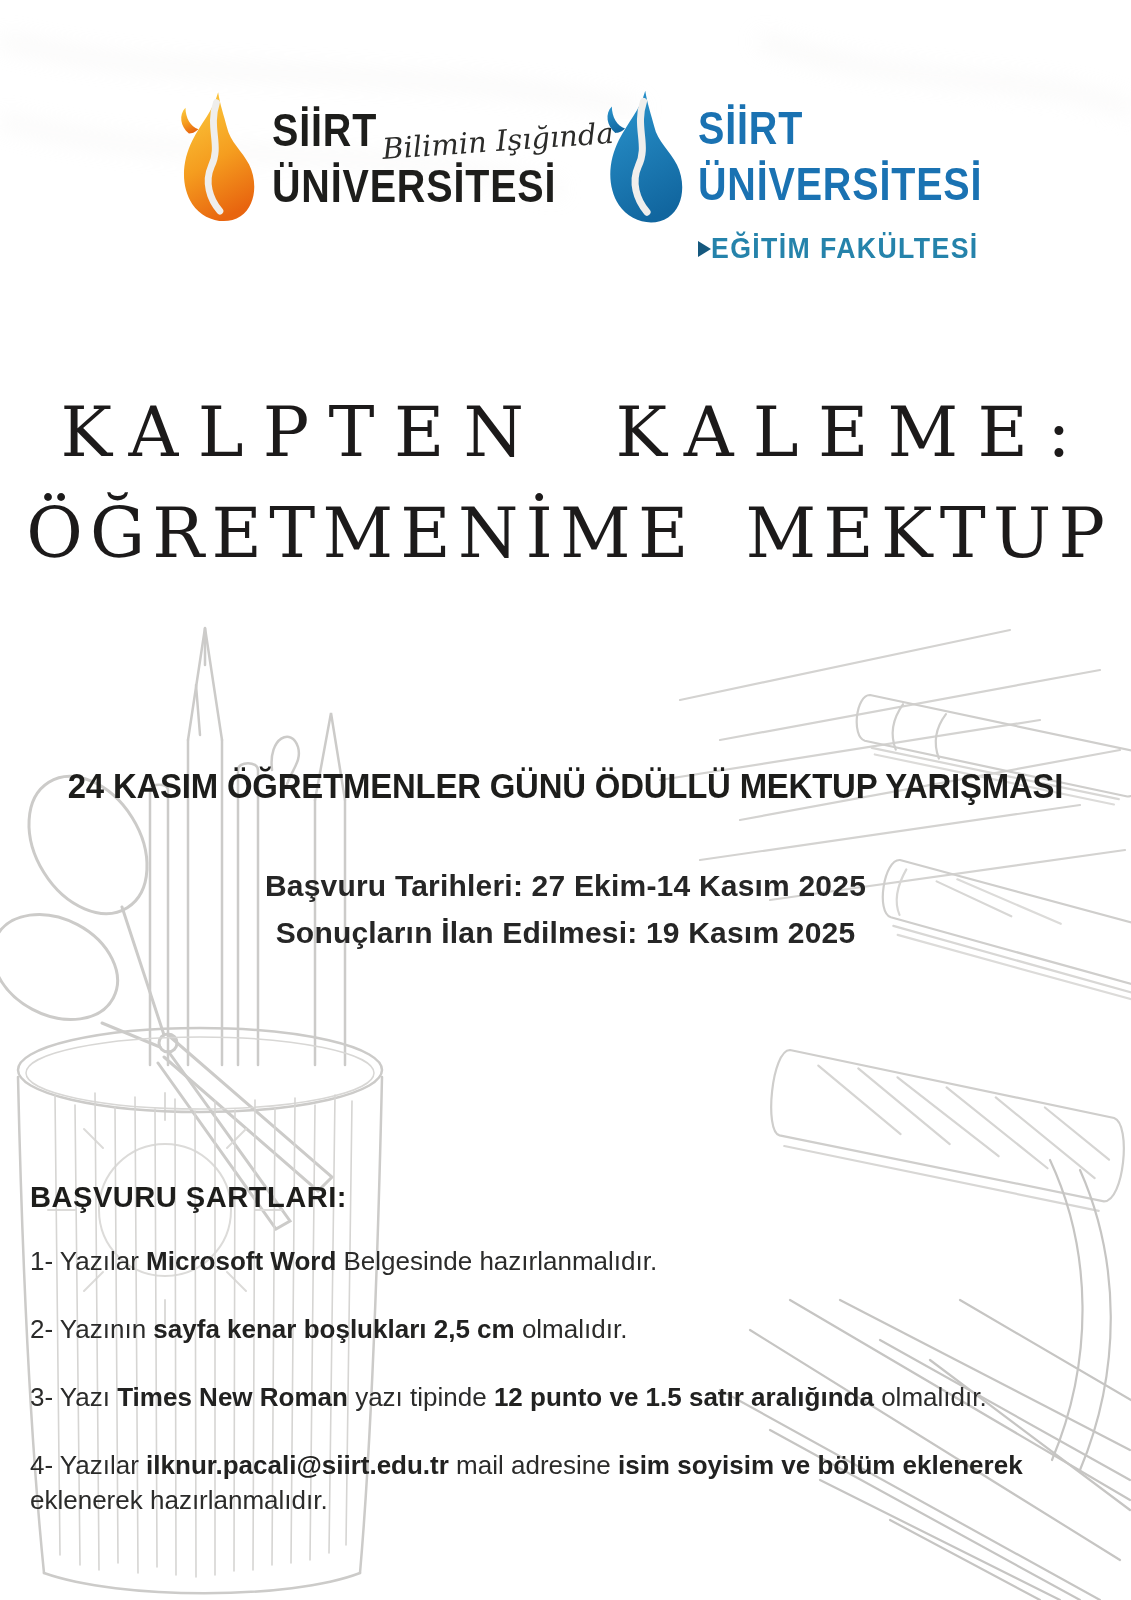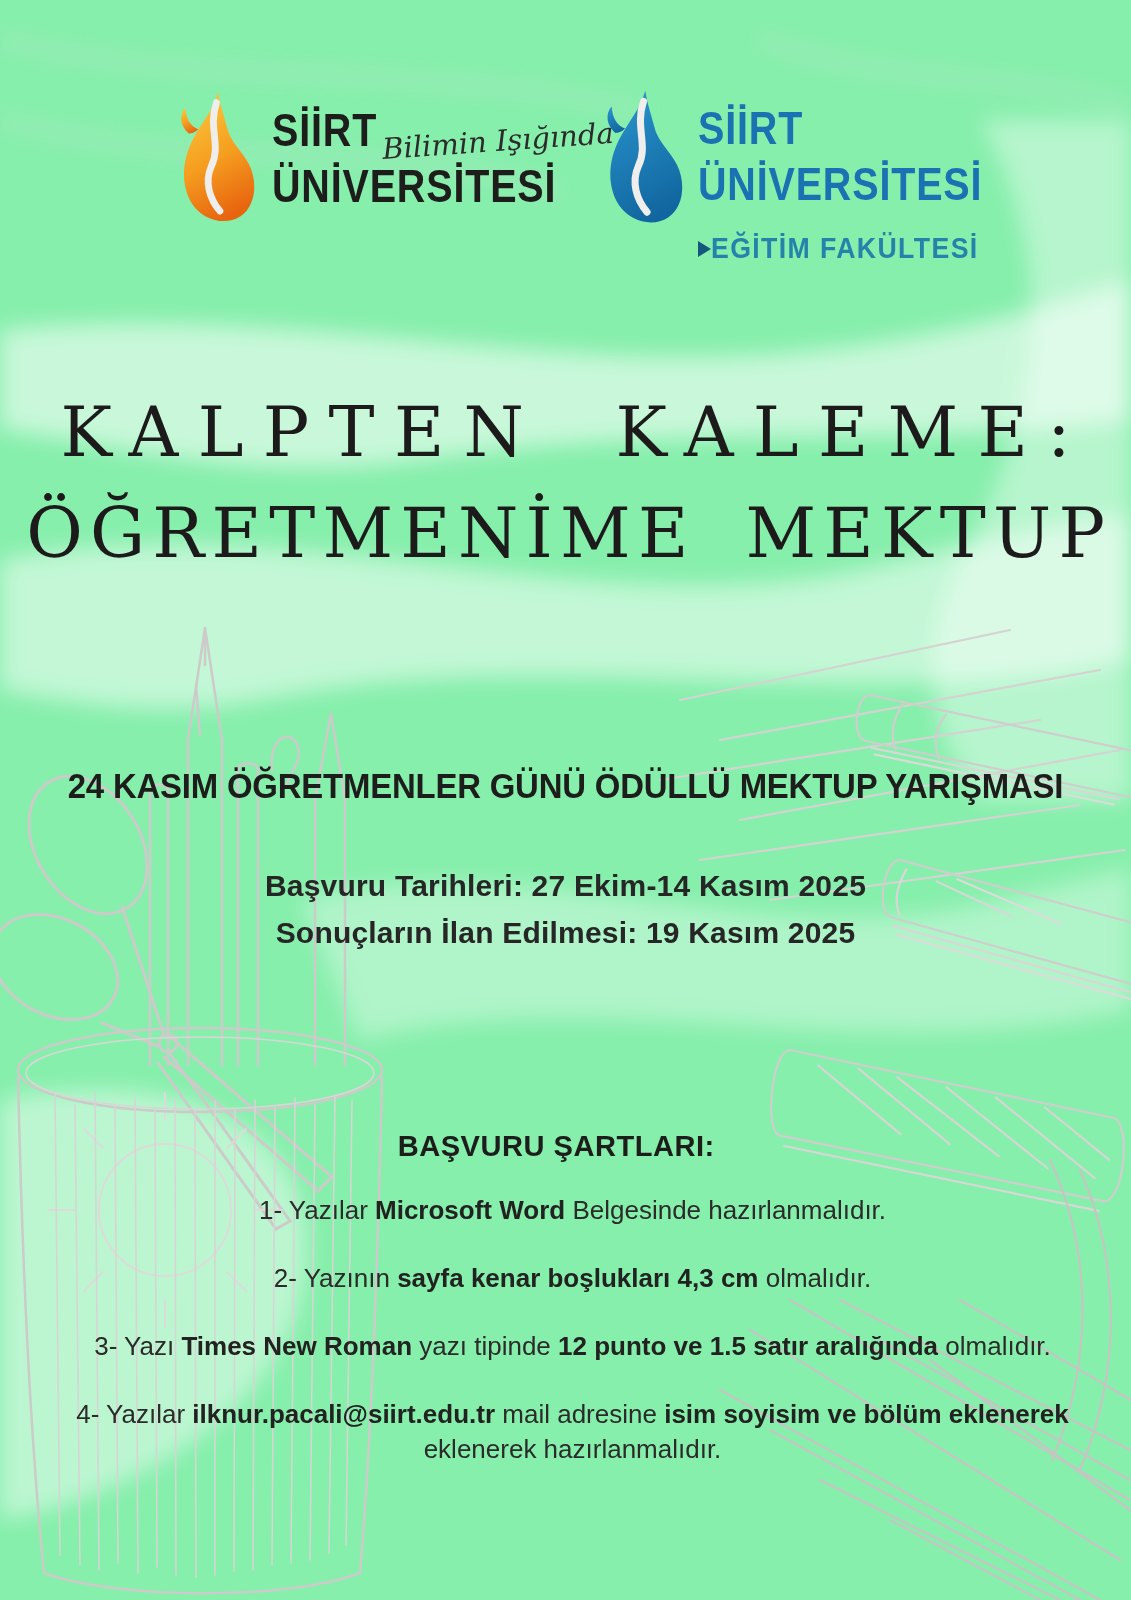--- a/index.html
+++ b/index.html
@@ -1,18 +1,18 @@
 <!DOCTYPE html>
 <html><head>
 <meta charset="utf-8">
 <style>
   html,body { margin:0; padding:0; background:#dddcda; }
   .poster {
     position:relative; width:1131px; height:1600px; margin:0 auto;
-    background:#86efac; overflow:hidden;
+    background:#ffffff; overflow:hidden;
     font-family:"Liberation Sans", sans-serif; color:#1d1d1b;
   }
   svg.waves { position:absolute; left:0; top:0; filter:blur(11px); }
   svg.sketch { position:absolute; }
   .sketch-left { left:0; top:615px; }
   .sketch-right { left:540px; top:600px; }
 
   
   .logo { position:absolute; }
   .logo-univ { left:170px; top:86px; width:420px; height:170px; }
@@ -44,21 +44,21 @@
 
   
   .headline { position:absolute; top:766px; left:0; width:100%; text-align:center;
               font-size:35px; font-weight:bold; color:#1d1d1b; white-space:nowrap;
               transform:scaleX(.94); transform-origin:center; letter-spacing:-.2px; }
   .date { position:absolute; left:0; width:100%; text-align:center;
           font-size:30px; font-weight:bold; color:#262626; letter-spacing:.2px; }
   .d1 { top:869px; } .d2 { top:916px; }
 
   
-  .reqs { position:absolute; left:30px; top:1129px; width:1085px;text-align:center; }
+  .reqs { position:absolute; left:30px; top:1180px; width:1085px; }
   .req-heading { margin:0 0 30px 0; font-size:30px; font-weight:bold; color:#1d1d1b;
                  letter-spacing:.5px; transform:scaleX(.97); transform-origin:left; }
   .req-item { font-size:26px; line-height:35px; margin-bottom:33px; color:#2b2b2a; }
   .req-item .b { font-weight:bold; color:#222221; }
 </style>
 </head>
 <body>
 
 <div class="poster">
 
@@ -240,19 +240,19 @@
   </h1>
 
   <div class="headline">24 KASIM ÖĞRETMENLER GÜNÜ ÖDÜLLÜ MEKTUP YARIŞMASI</div>
   <div class="date d1">Başvuru Tarihleri: 27 Ekim-14 Kasım 2025</div>
   <div class="date d2">Sonuçların İlan Edilmesi: 19 Kasım 2025</div>
 
   <section class="reqs">
     <h2 class="req-heading">BAŞVURU ŞARTLARI:</h2>
     <div class="req-list">
         <div class="req-item"><span>1- Yazılar </span><span class="b">Microsoft Word</span><span> Belgesinde hazırlanmalıdır.</span></div>
-        <div class="req-item"><span>2- Yazının </span><span class="b">sayfa kenar boşlukları 4,3 cm</span><span> olmalıdır.</span></div>
+        <div class="req-item"><span>2- Yazının </span><span class="b">sayfa kenar boşlukları 2,5 cm</span><span> olmalıdır.</span></div>
         <div class="req-item"><span>3- Yazı </span><span class="b">Times New Roman</span><span> yazı tipinde </span><span class="b">12 punto ve 1.5 satır aralığında</span><span> olmalıdır.</span></div>
         <div class="req-item"><span>4- Yazılar </span><span class="b">ilknur.pacali@siirt.edu.tr</span><span> mail adresine </span><span class="b">isim soyisim ve bölüm eklenerek</span><span> eklenerek hazırlanmalıdır.</span></div>
       </div>
   </section>
 
 </div>
 
 </body></html>

